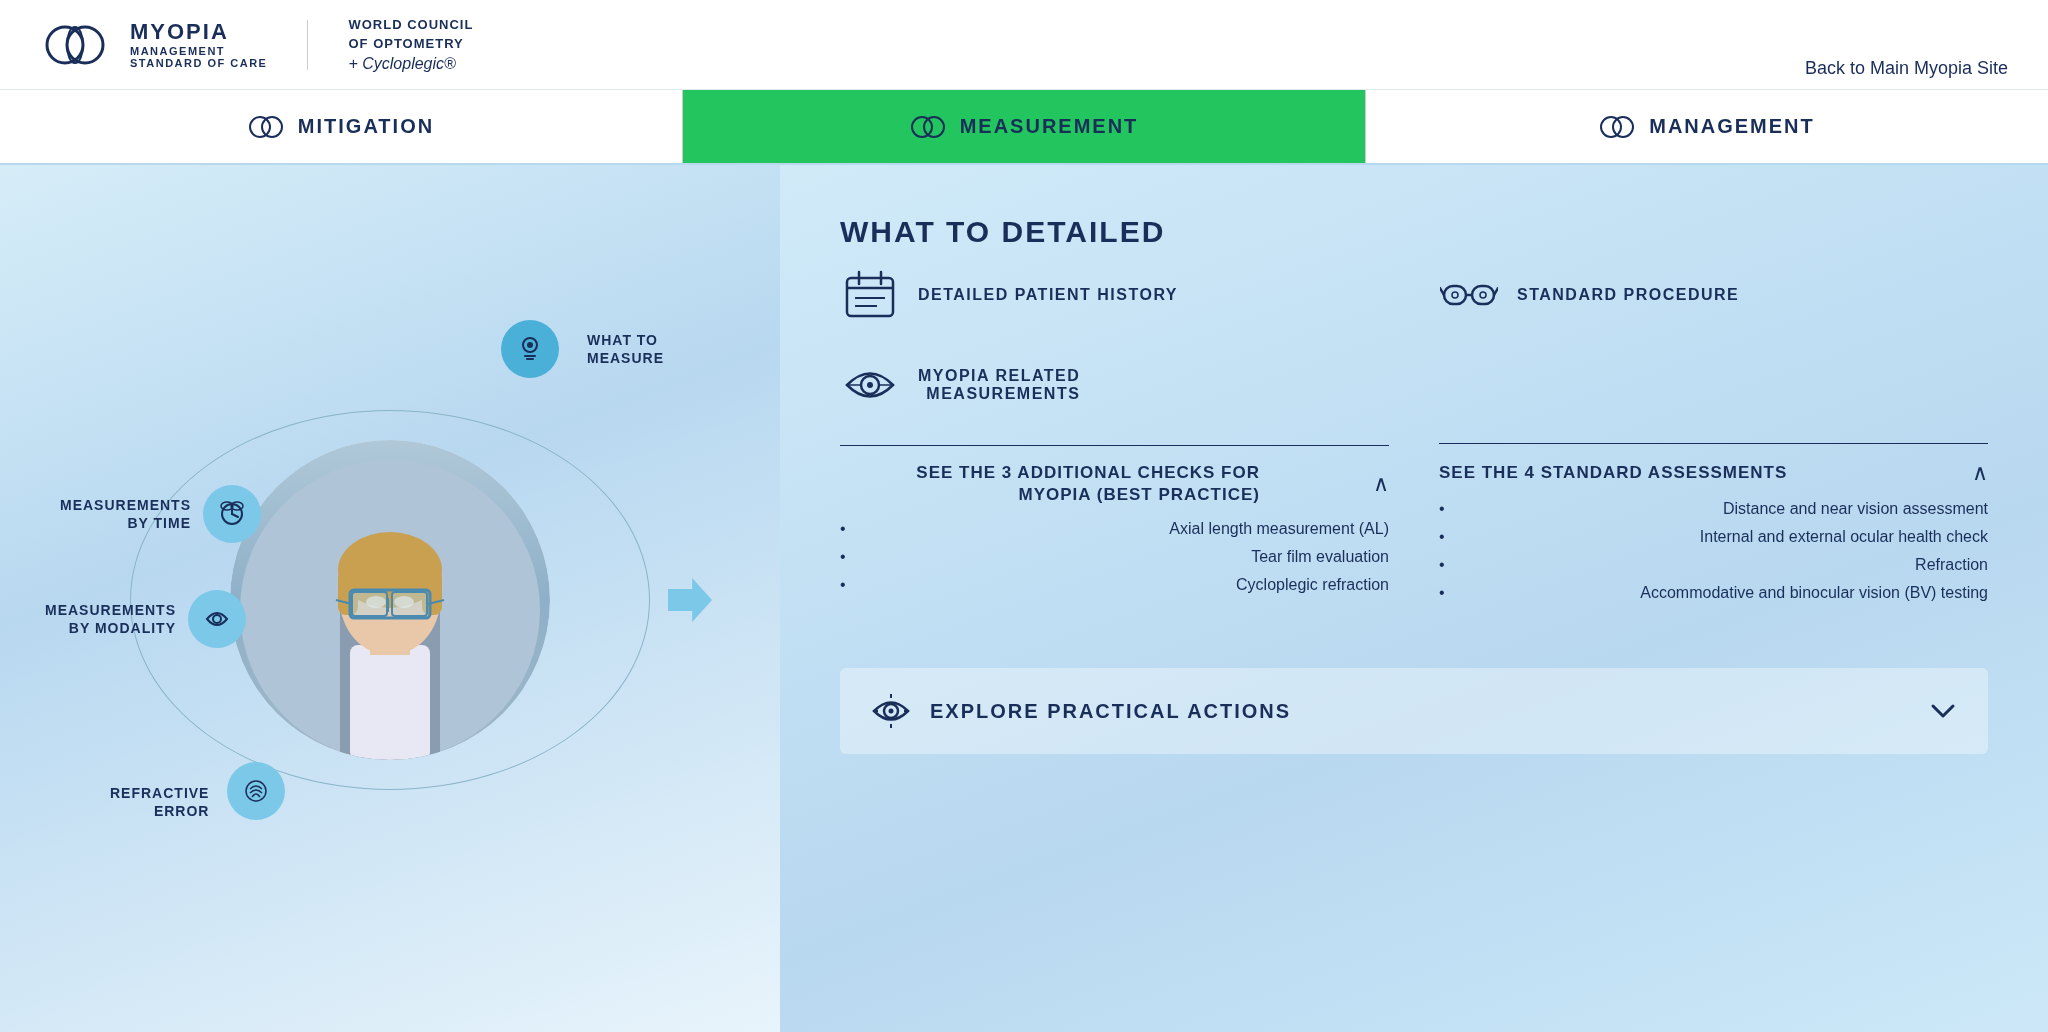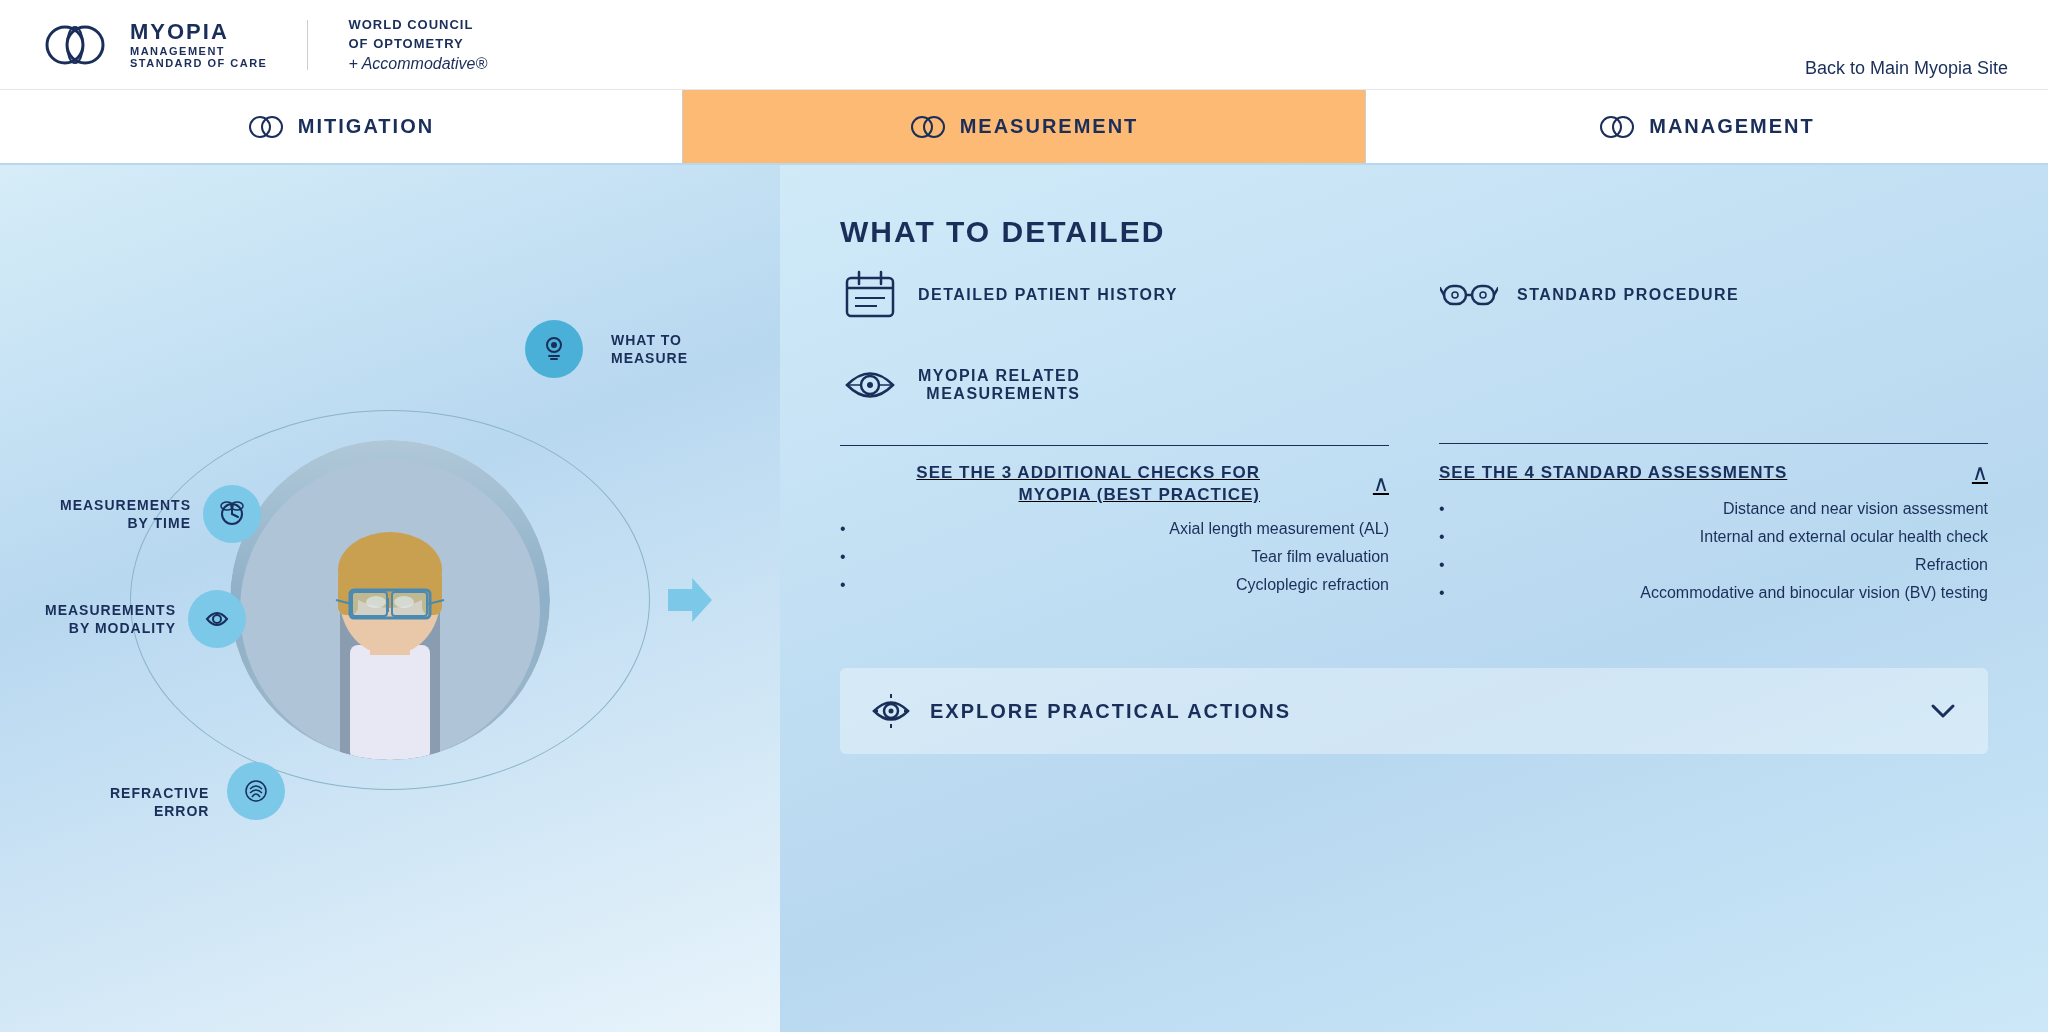--- a/index.html
+++ b/index.html
@@ -84,21 +84,21 @@
       justify-content: center;
       gap: 14px;
       font-size: 20px;
       font-weight: 800;
       letter-spacing: 2px;
       cursor: pointer;
       border: none;
       background: #fff;
     }
     .nav-tab.active {
-      background: #fdba74;
+      background: #22c55e;
       color: #1a2e5a;
     }
     .nav-tab:not(.active) {
       color: #1a2e5a;
     }
     .tab-divider {
       width: 1px;
       background: #ccc;
     }
 
@@ -260,21 +260,20 @@
     
     .expand-section {
       border-top: 1.5px solid #1a2e5a;
       padding: 16px 0;
       cursor: pointer;
     }
     .expand-header {
       display: flex;
       align-items: center;
       justify-content: space-between;
-      text-decoration: underline;
     }
     .expand-title {
       font-size: 17px;
       font-weight: 900;
       color: #1a2e5a;
       letter-spacing: 1px;
       max-width: 420px;
       line-height: 1.3;
     }
     .expand-chevron {
@@ -341,21 +340,21 @@
     </svg>
     <div class="logo-text">
       <span class="logo-title">MYOPIA</span>
       <span class="logo-sub">MANAGEMENT</span>
       <span class="logo-sub">STANDARD OF CARE</span>
     </div>
     <div class="logo-divider"></div>
     <div class="partner-text">
       <span class="partner-line">WORLD COUNCIL</span>
       <span class="partner-line">OF OPTOMETRY</span>
-      <span class="coopervision">+ Accommodative®</span>
+      <span class="coopervision">+ Cycloplegic®</span>
     </div>
   </div>
   <a class="back-link">Back to Main Myopia Site</a>
 </header>
 
 <nav class="nav-tabs">
   <button class="nav-tab">
     <svg class="tab-icon" viewBox="0 0 36 36">
       <circle cx="12" cy="18" r="10" fill="none" stroke="#1a2e5a" stroke-width="2"></circle>
       <circle cx="24" cy="18" r="10" fill="none" stroke="#1a2e5a" stroke-width="2"></circle>
@@ -414,21 +413,21 @@
             <rect x="152" y="132" width="35" height="24" rx="3" fill="rgba(180,220,240,0.4)" stroke="#4a8ab0" stroke-width="2"></rect>
 
             <line x1="148" y1="138" x2="148" y2="152" stroke="#4a8ab0" stroke-width="2"></line>
 
             <line x1="112" y1="144" x2="96" y2="140" stroke="#4a8ab0" stroke-width="2"></line>
             <line x1="188" y1="144" x2="204" y2="140" stroke="#4a8ab0" stroke-width="2"></line>
           </svg>
         </div>
       </div>
 
-      <div class="orbit-node node-what-to-measure" style="position:absolute; top:20px; right:2px; display:flex; align-items:center; gap:28px;">
+      <div class="orbit-node node-what-to-measure" style="position:absolute; top:20px; right:26px; display:flex; align-items:center; gap:28px;">
         <div class="node-circle active">
           <svg width="32" height="32" viewBox="0 0 32 32">
             <circle cx="16" cy="12" r="7" fill="none" stroke="#1a2e5a" stroke-width="2"></circle>
             <circle cx="16" cy="12" r="3" fill="#1a2e5a"></circle>
             <rect x="10" y="22" width="12" height="2" rx="1" fill="#1a2e5a"></rect>
             <rect x="12" y="25" width="8" height="2" rx="1" fill="#1a2e5a"></rect>
           </svg>
         </div>
         <span class="node-label">WHAT TO<br>MEASURE</span>
       </div>

